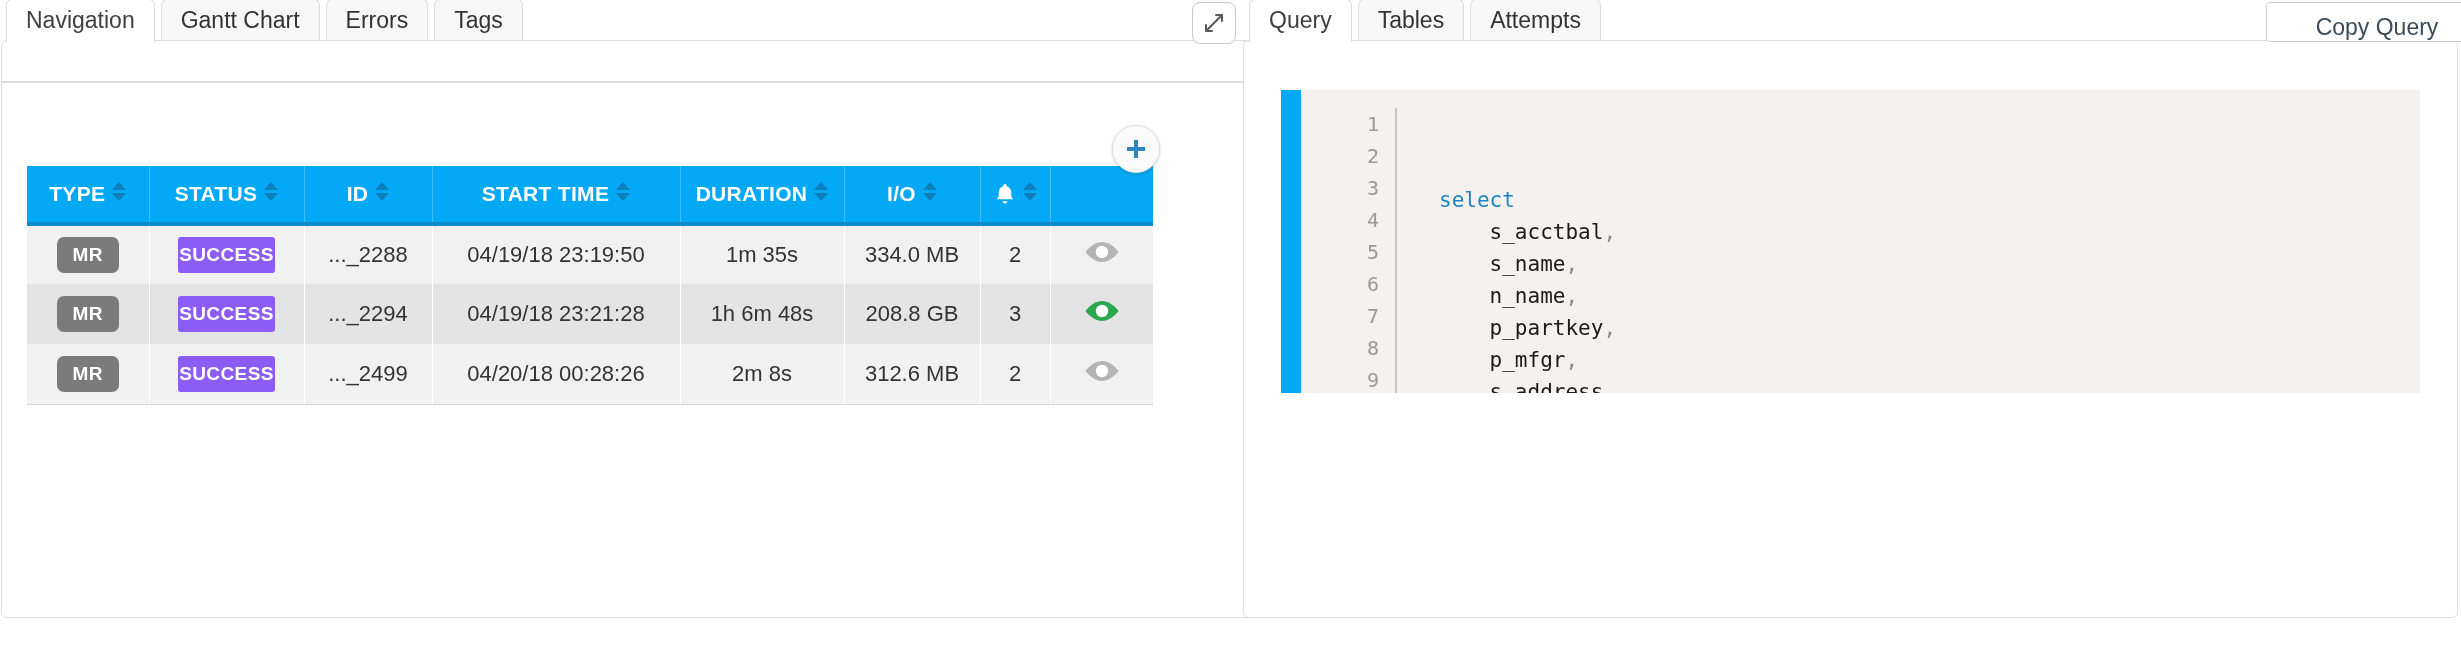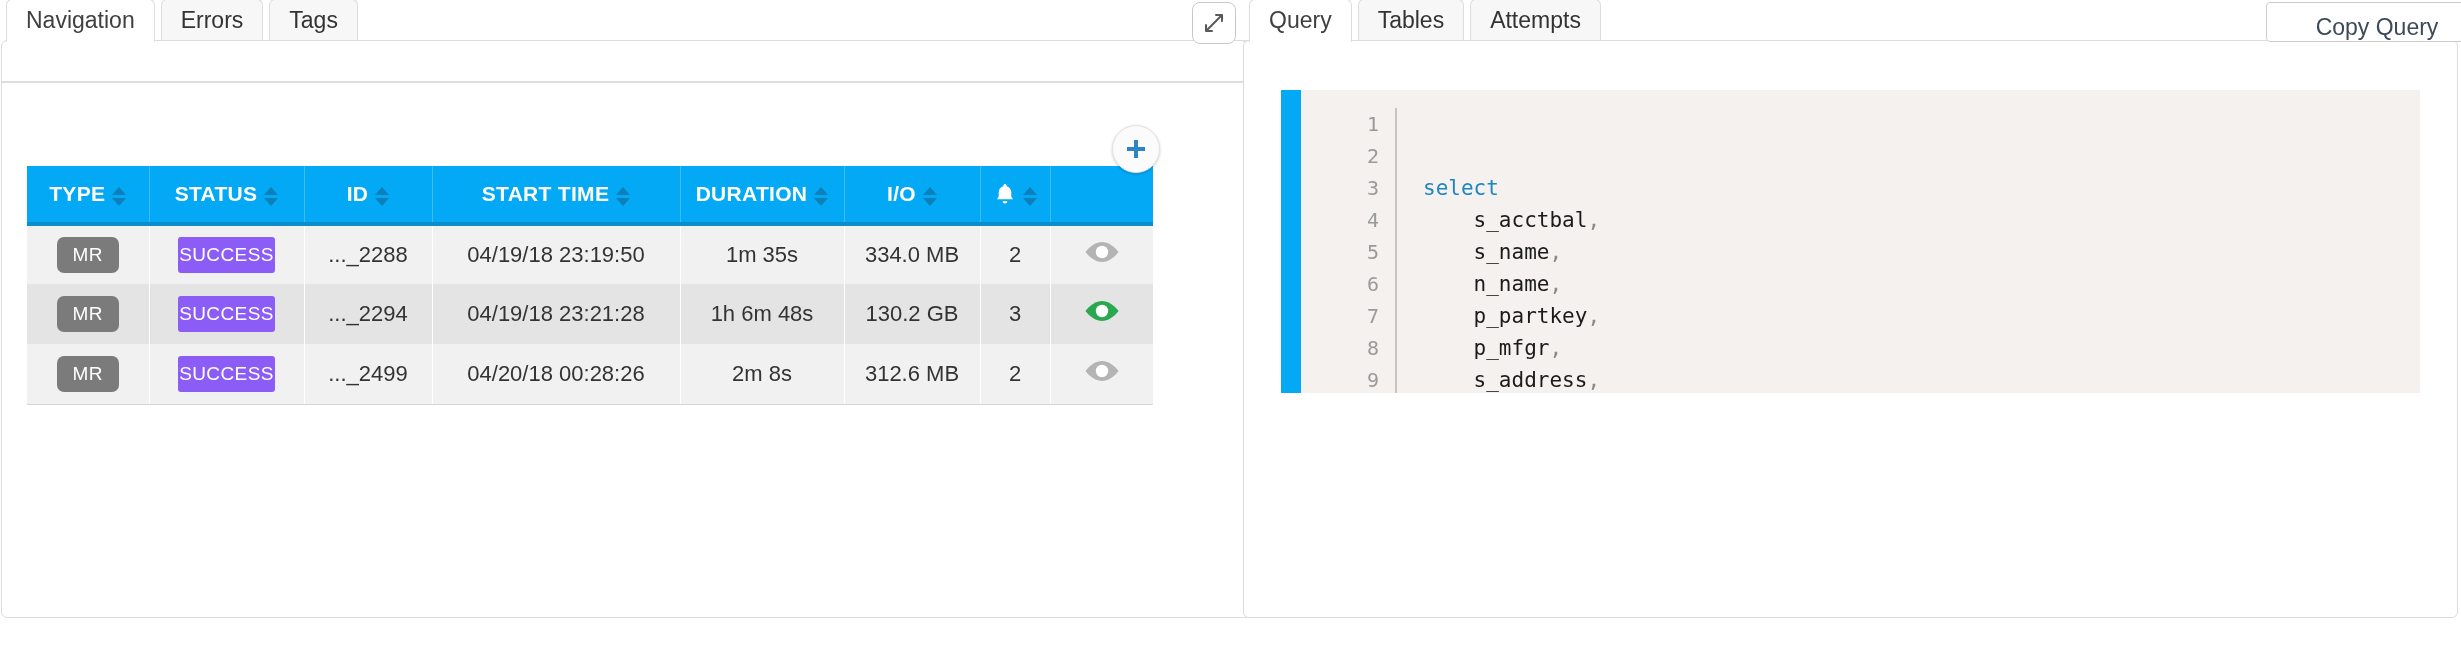--- a/index.html
+++ b/index.html
@@ -108,21 +108,21 @@
     border-bottom: 4px solid #0d8dcc;
     padding: 0 6px;
     box-sizing: border-box;
     white-space: nowrap;
     cursor: pointer;
     vertical-align: middle;
   }
   table.navtable thead th:last-child { border-right: none; }
   .th-inner {
     display: flex;
-    align-items: flex-end;
+    align-items: flex-start;
     justify-content: center;
     gap: 7px;
   }
   .sorter {
     display: inline-flex;
     flex-direction: column;
     gap: 3px;
     line-height: 0;
   }
   .sorter i {
@@ -147,21 +147,21 @@
   }
   table.navtable tbody tr.odd  td { background: #f1f1f1; }
   table.navtable tbody tr.even td { background: #e4e4e4; }
   table.navtable tbody tr:last-child td { border-bottom: 1px solid #d5d5d5; }
   table.navtable tbody td:last-child { border-right: none; }
 
   .badge {
     display: inline-block;
     color: #ffffff;
     font-size: 19px;
-    font-weight: normal;
+    font-weight: bold;
     letter-spacing: 0.4px;
     padding: 7px 1px;
     box-sizing: border-box;
   }
   .badge.type    { background: #7b7b7b; border-radius: 7px; min-width: 62px; }
   .badge.success { background: #8b5cf6; border-radius: 3px; }
 
   #add-btn {
     position: absolute;
     left: 1110px;
@@ -237,32 +237,34 @@
     width: 96px;
     text-align: right;
     color: #9a9a9a;
     padding-right: 16px;
     border-right: 2px solid #c9c4c0;
     box-sizing: border-box;
     flex: 0 0 96px;
     font-size: 20px;
   }
   .code-text {
-    padding-left: 26px;
+    padding-left: 42px;
     color: #1b1b1b;
     white-space: pre;
+    margin-top: 12px;
   }
   .kw    { color: #1d85c2; }
   .punct { color: #8a8a8a; }
 </style>
 </head>
 <body>
 
 <div class="tabstrip" id="left-tabs" style="left:6px; top:0;">
     <div class="tab active"><span>Navigation</span></div>
+    <div class="tab"><span>Gantt Chart</span></div>
     <div class="tab"><span>Errors</span></div>
     <div class="tab"><span>Tags</span></div>
   </div>
 
 <div id="expand-btn">
   <svg width="24" height="24" viewBox="0 0 24 24">
     <path d="M14 4 L20 4 L20 10" fill="none" stroke="#5a5a5a" stroke-width="2" stroke-linecap="round" stroke-linejoin="round"></path>
     <path d="M10 20 L4 20 L4 14" fill="none" stroke="#5a5a5a" stroke-width="2" stroke-linecap="round" stroke-linejoin="round"></path>
     <path d="M19.2 4.8 L4.8 19.2" fill="none" stroke="#5a5a5a" stroke-width="2" stroke-linecap="round"></path>
   </svg>
@@ -376,21 +378,21 @@
                 <path d="M19 3C9.5 3 2.5 13 2.5 13S9.5 23 19 23 35.5 13 35.5 13 28.5 3 19 3z" fill="#b4b4b4"></path>
                 <circle cx="19" cy="13" r="6.2" fill="#ffffff"></circle>
               </svg></td>
           </tr>
           <tr class="even">
             <td><span class="badge type">MR</span></td>
             <td><span class="badge success">SUCCESS</span></td>
             <td>..._2294</td>
             <td>04/19/18 23:21:28</td>
             <td>1h 6m 48s</td>
-            <td>130.2 GB</td>
+            <td>208.8 GB</td>
             <td>3</td>
             <td><svg width="38" height="26" viewBox="0 0 38 26">
                 <path d="M19 3C9.5 3 2.5 13 2.5 13S9.5 23 19 23 35.5 13 35.5 13 28.5 3 19 3z" fill="#2aa84f"></path>
                 <circle cx="19" cy="13" r="6.2" fill="#ffffff"></circle>
               </svg></td>
           </tr>
           <tr class="odd">
             <td><span class="badge type">MR</span></td>
             <td><span class="badge success">SUCCESS</span></td>
             <td>..._2499</td>

